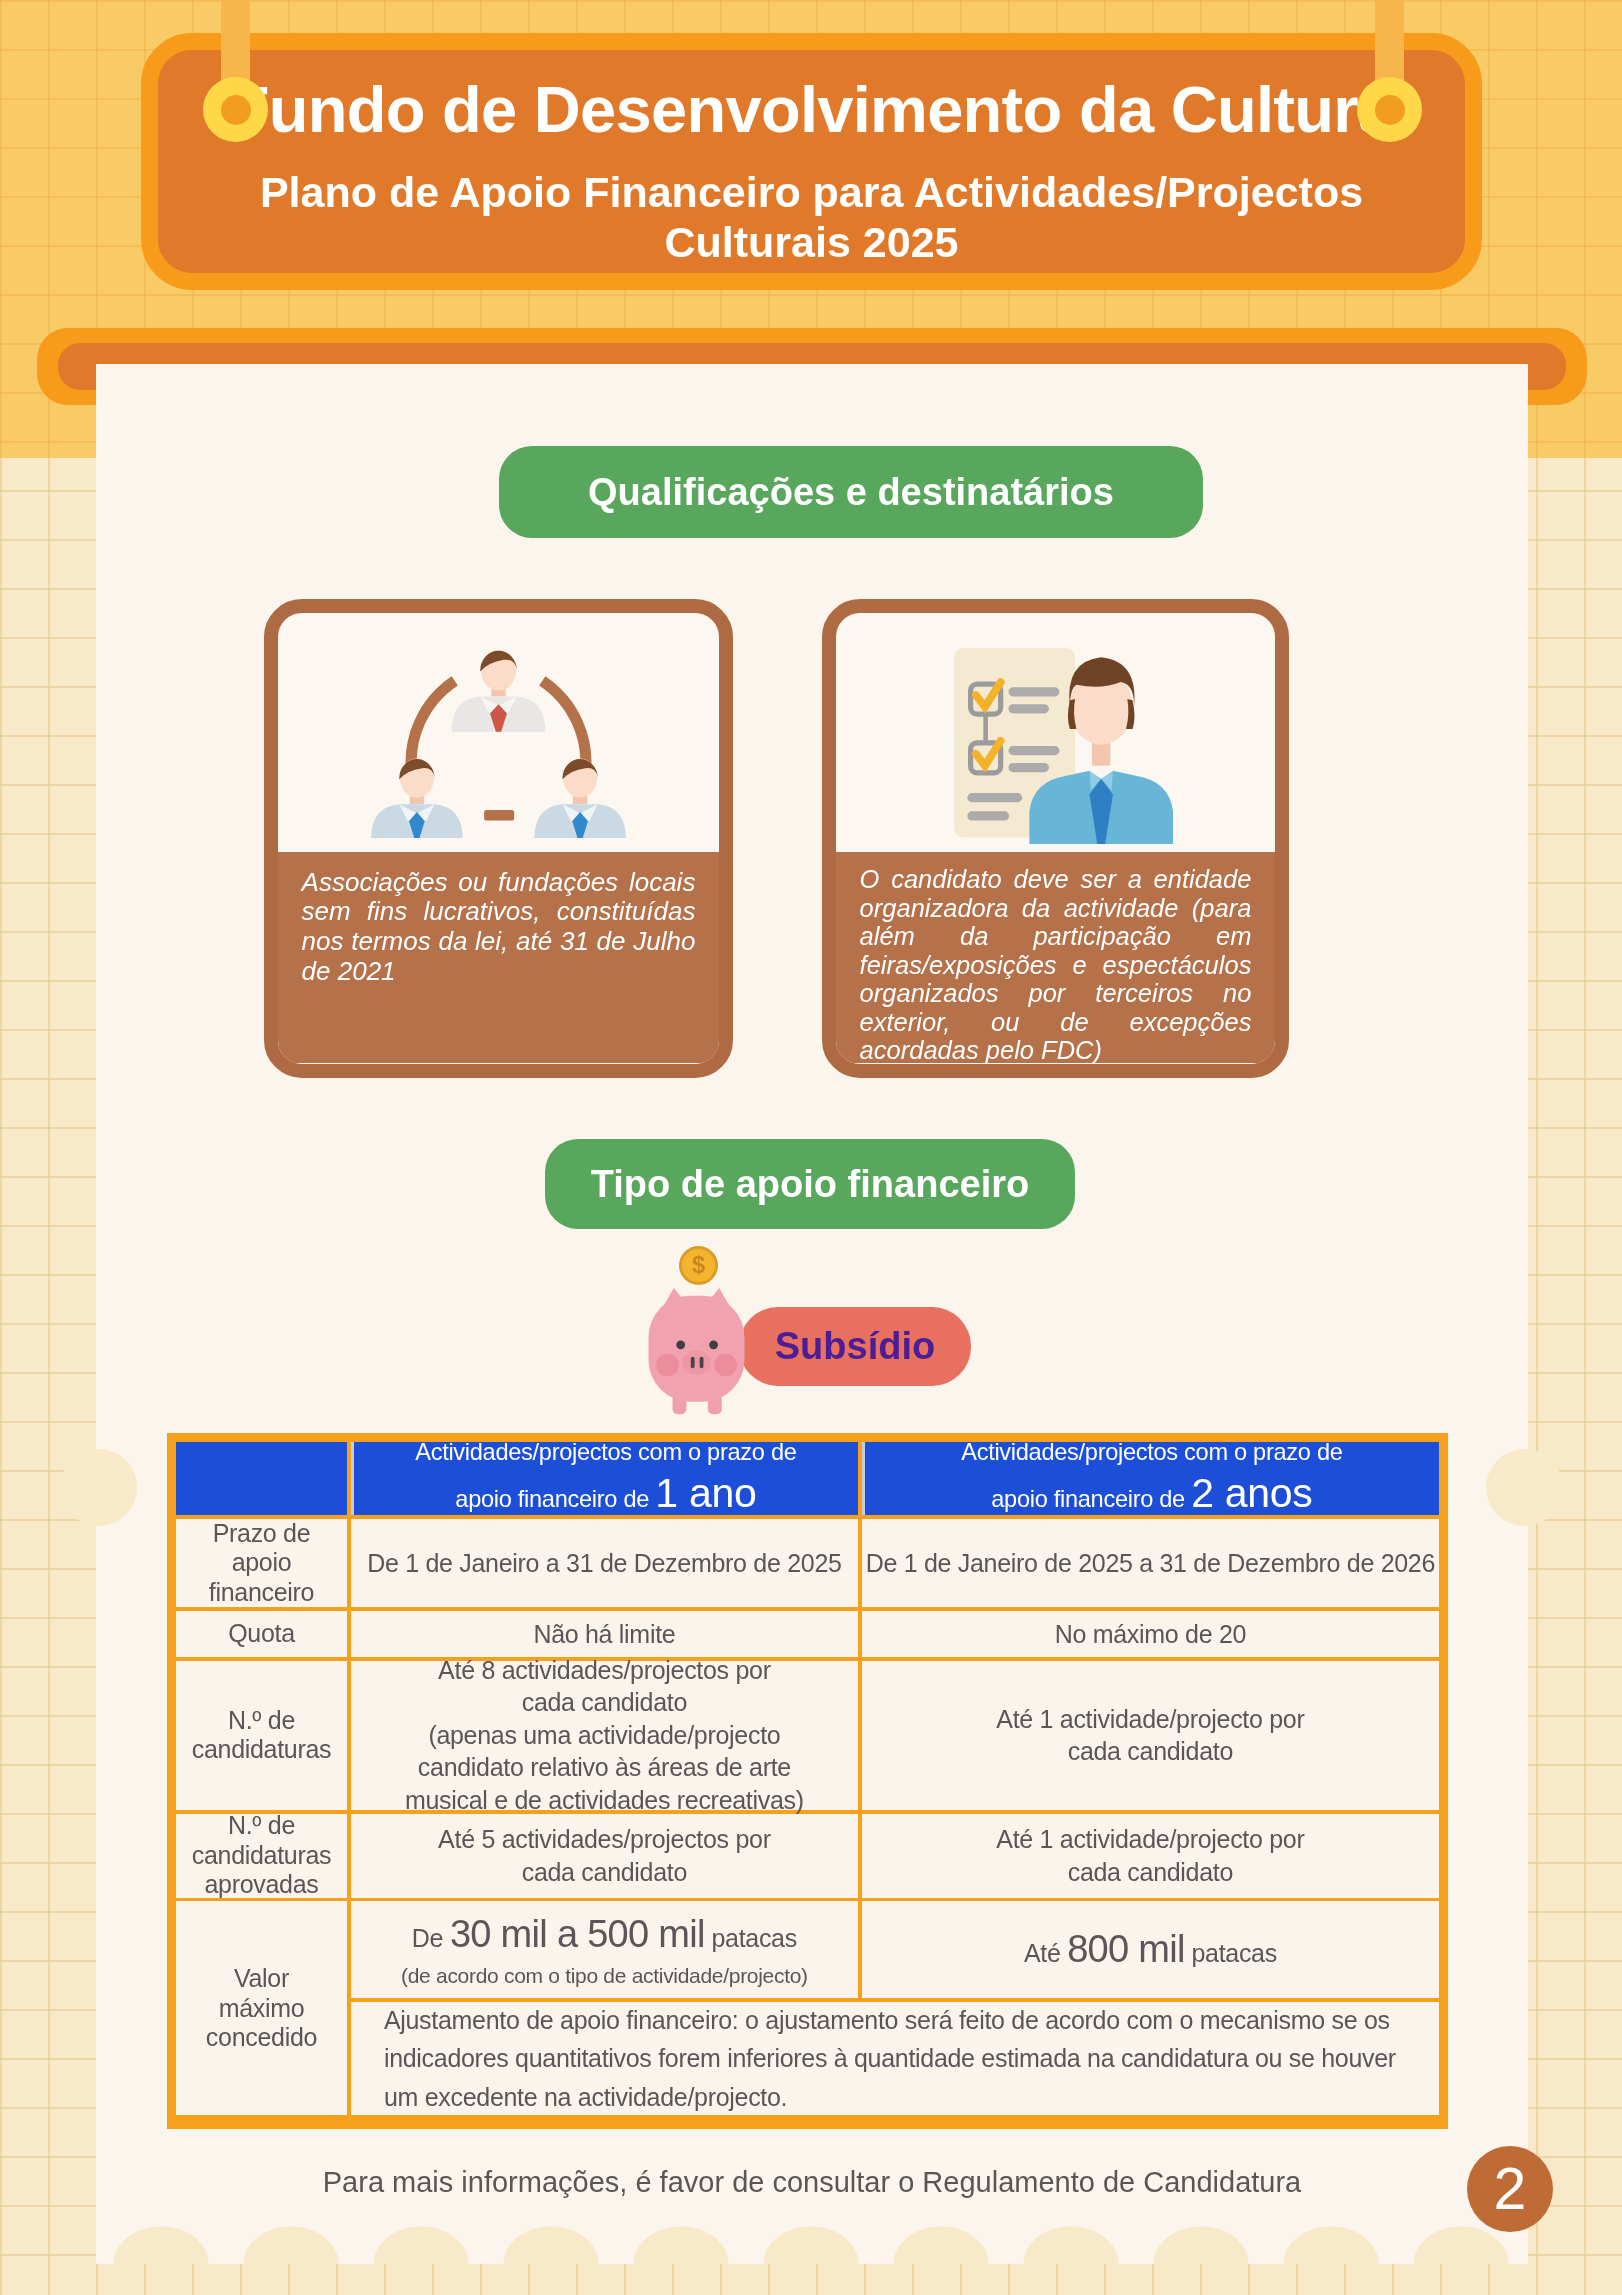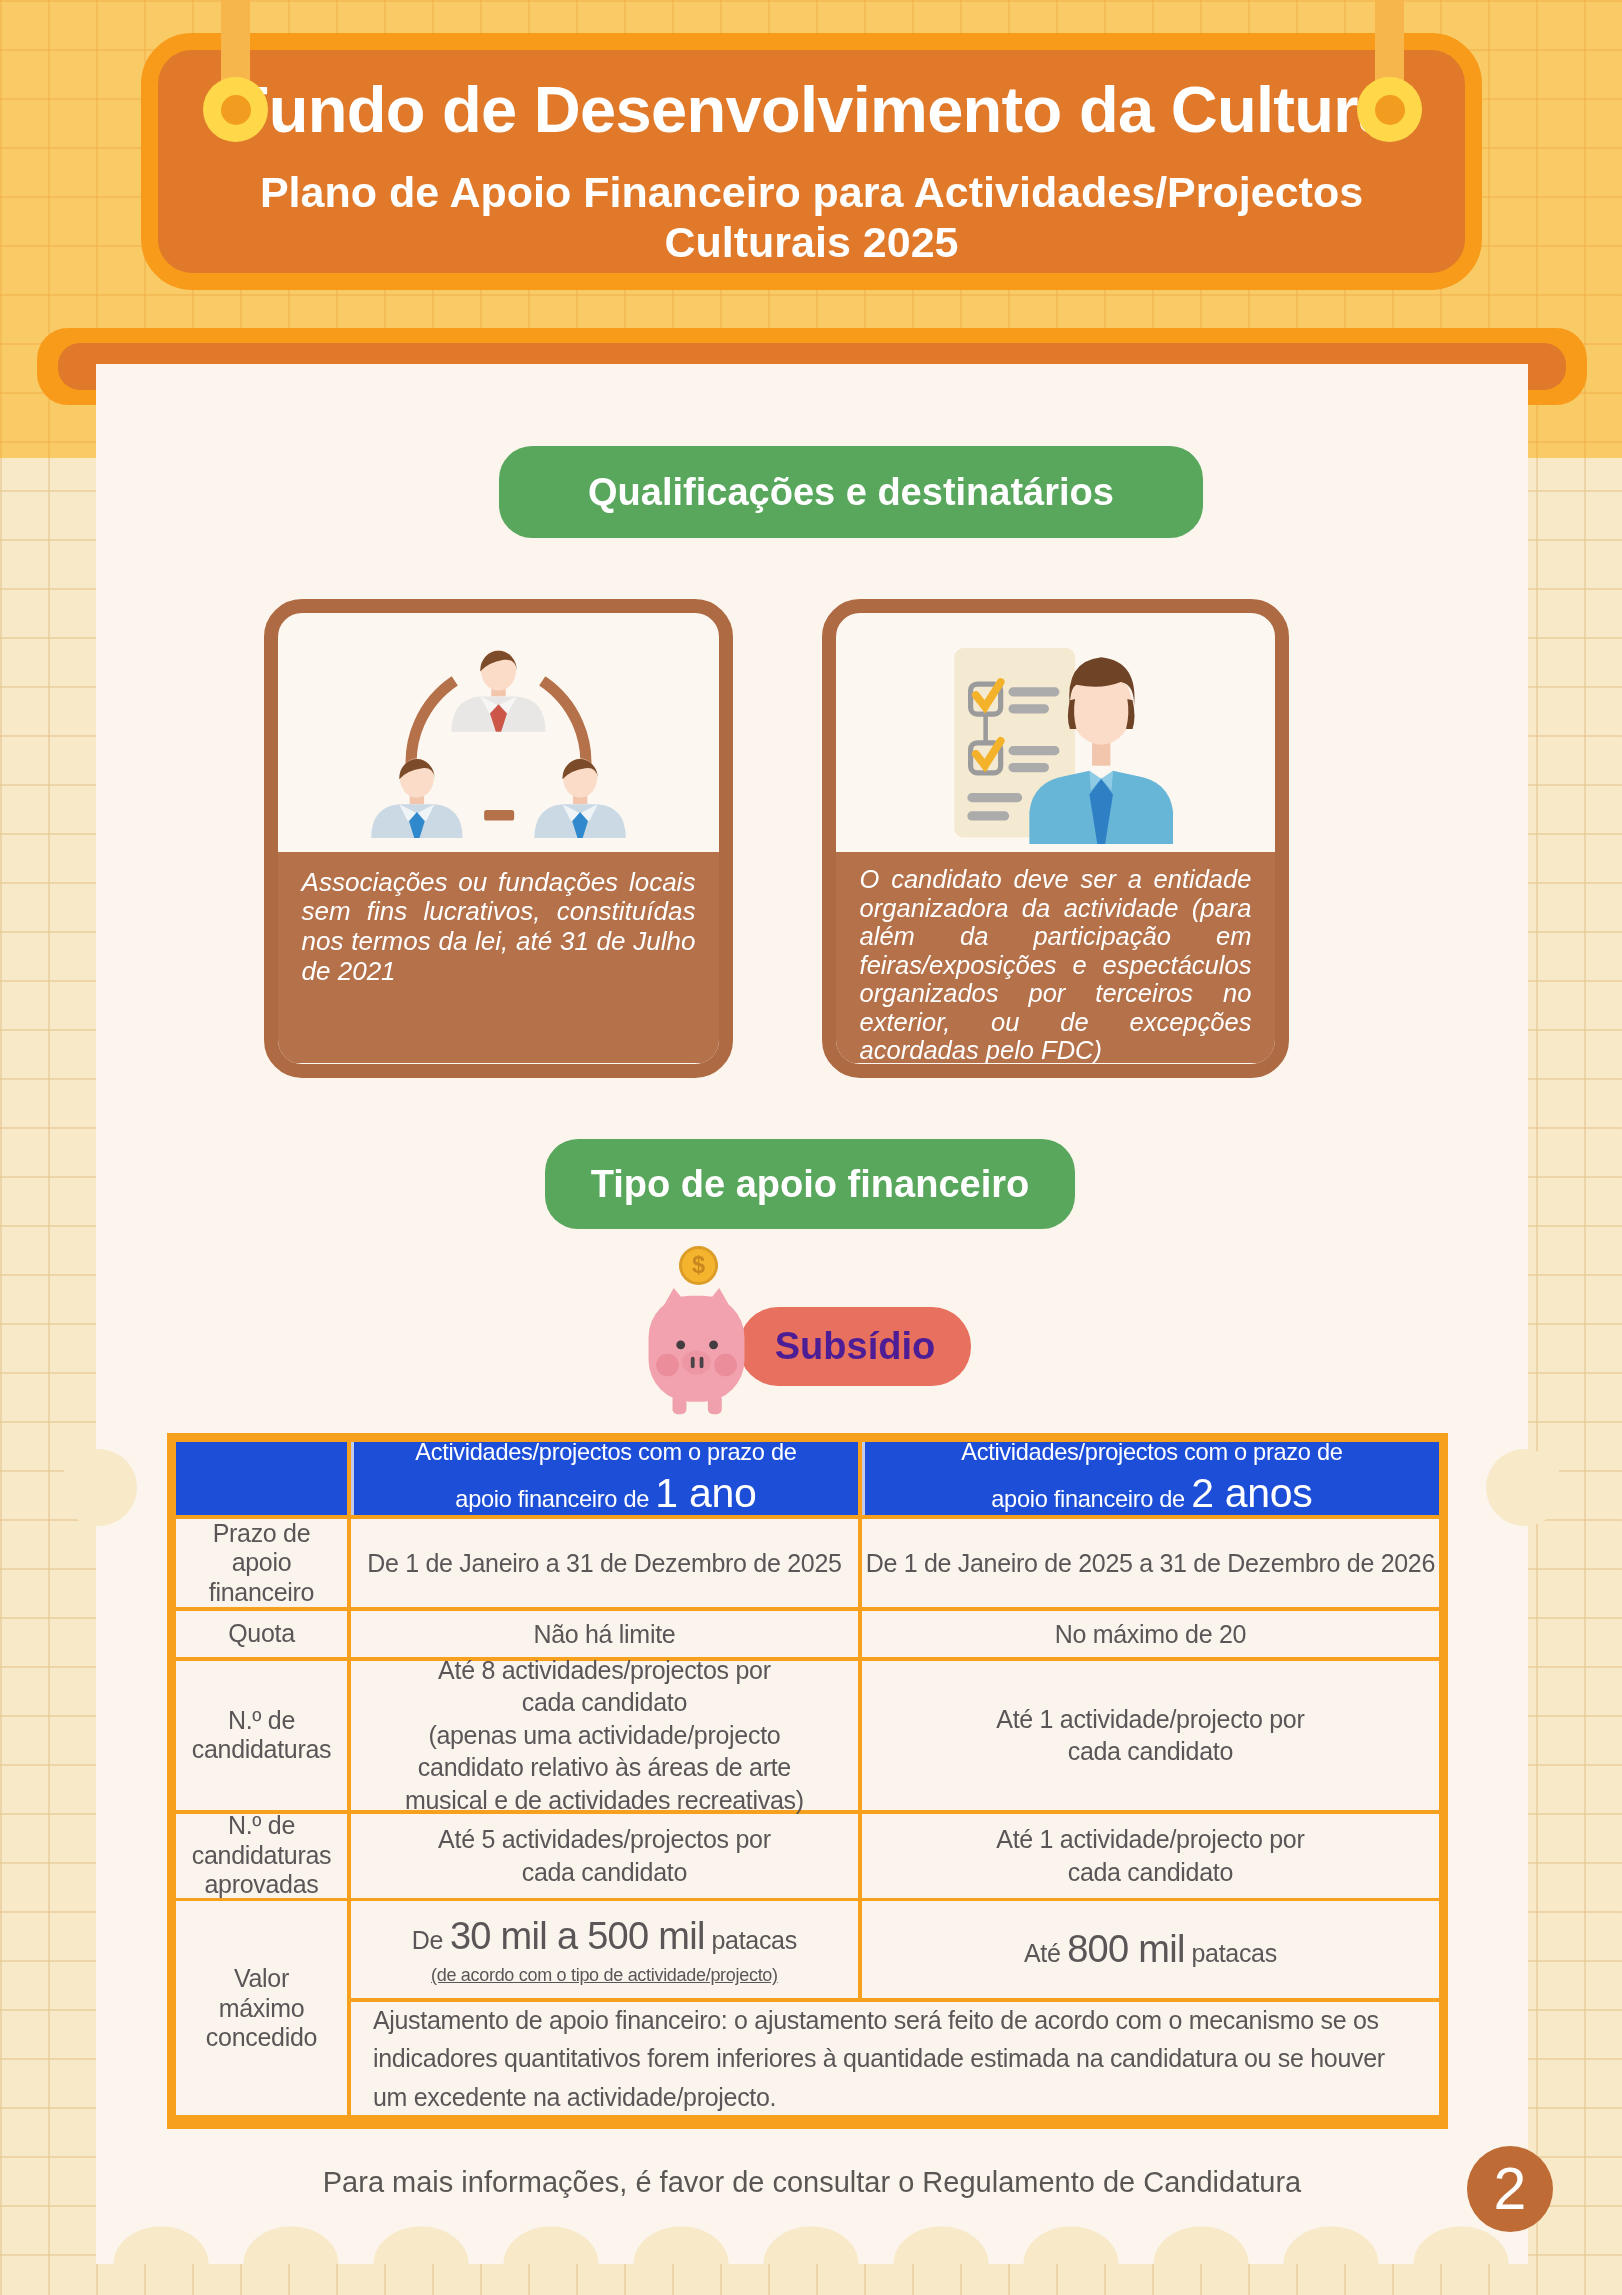--- a/index.html
+++ b/index.html
@@ -67,23 +67,23 @@
   .th{background:#1d4ed8; color:#FFFFFF; display:flex; flex-direction:column;
       justify-content:center; align-items:center; text-align:center;
       font-size:23.6px; line-height:1.3;}
   .th .big{font-size:41px;}
   .th-sep{border-left:3.3px solid rgba(251,245,237,.75);}
   .td{background:#FAF4ED; display:flex; flex-direction:column; justify-content:center; align-items:center;
       text-align:center; font-size:25px; line-height:1.3; white-space:pre-line;}
   .td-label{font-size:25px; line-height:1.18;}
   .valor-label{grid-row:6/8;}
   .big-amount{font-size:38px; letter-spacing:-0.7px;}
-  .amount-note{font-size:18px; margin-top:2.6px;text-decoration:underline;}
+  .amount-note{font-size:21px; margin-top:2.6px;}
   .merged{grid-column:2/4; align-items:flex-start; justify-content:center; text-align:left;
-      padding:0 39px 0 22px; white-space:normal; font-size:25px; line-height:1.55;}
+      padding:0 39px 0 33px; white-space:normal; font-size:25px; line-height:1.55;}
   .footer-note{position:absolute; left:96px; top:2166px; width:1432px; text-align:center;
       color:#5A5654; font-size:29px;}
   .page-circle{position:absolute; left:1467px; top:2146px; width:86px; height:86px; border-radius:50%;
       background:#BE6B35; display:flex; align-items:center; justify-content:center;
       color:#fff; font-size:59px; font-weight:400;}
 </style>
 </head>
 <body>
 
 <div class="canvas">

